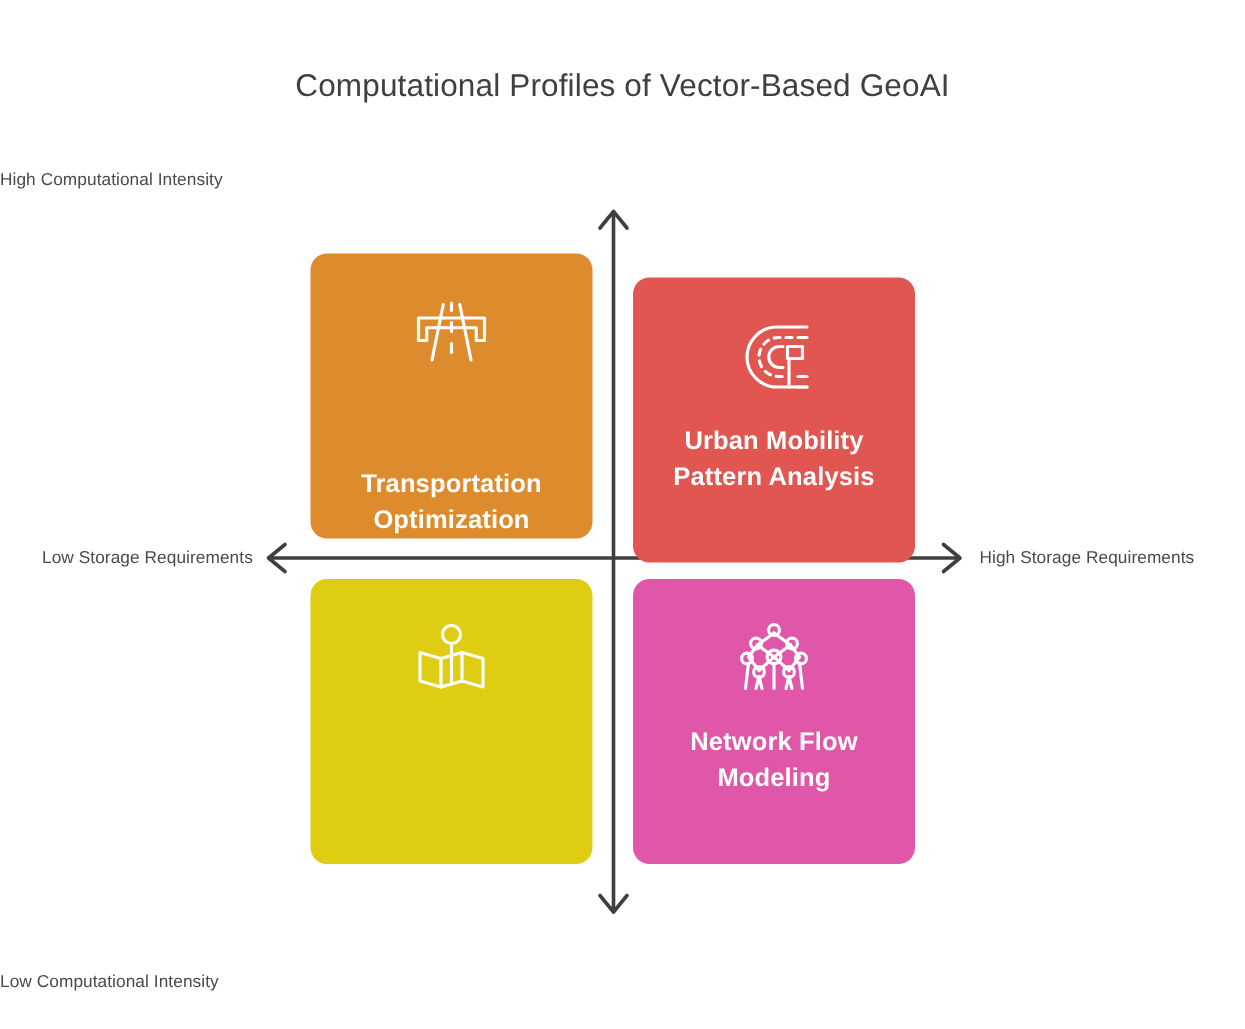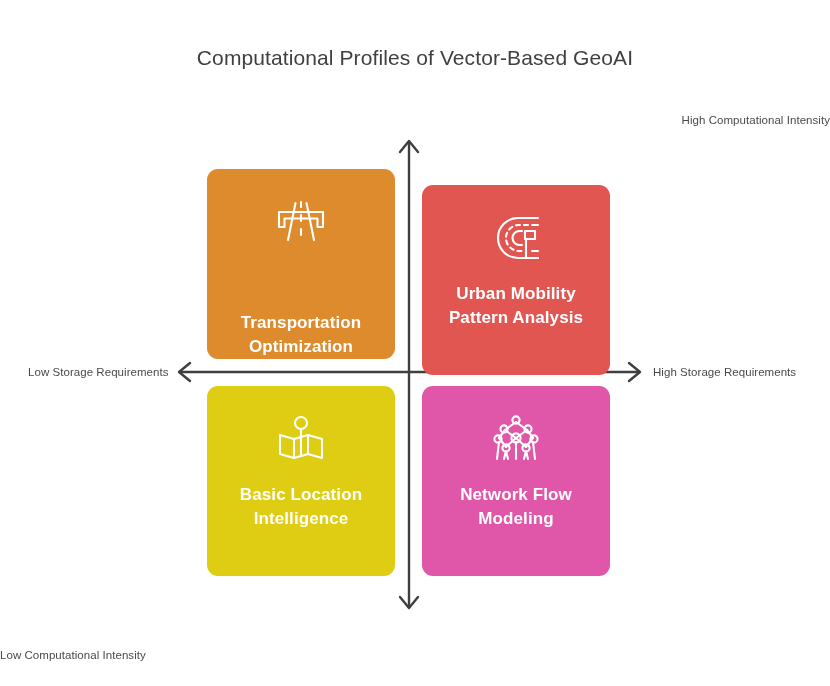--- a/index.html
+++ b/index.html
@@ -40,21 +40,21 @@
   .axis-label {
     position: absolute;
     font-size: 11.5px;
     color: #4a4a4a;
     white-space: nowrap;
     letter-spacing: 0.05px;
   }
   .axis-label.top {
     left: 0;
     width: 830px;
-    text-align: right;
+    text-align: left;
     top: 114px;
   }
   .axis-label.bottom {
     left: 0;
     width: 830px;
     text-align: left;
     top: 649px;
   }
   .axis-label.left {
     left: 28px;
@@ -190,24 +190,20 @@
 
         <path d="M7 24 L21 28 L35 24 L49 28 V47 L35 43 L21 47 L7 43 Z"></path>
         <line x1="21" y1="28" x2="21" y2="47"></line>
         <line x1="35" y1="24" x2="35" y2="43"></line>
 
         <circle cx="28" cy="12" r="6"></circle>
 
         <line x1="28" y1="18" x2="28" y2="45"></line>
       </g>
     </svg>
-    <div class="card-label">
-      <span>Basic Location</span><br>
-      <span>Intelligence</span>
-    </div>
   </div>
 
   <div class="card card-q4" style="background:#e056a8">
     <svg class="card-icon" viewBox="0 0 56 56">
       <g fill="none" stroke="#ffffff" stroke-width="2.1" stroke-linecap="round" stroke-linejoin="round">
 
         <line x1="28" y1="11" x2="17" y2="19"></line>
         <line x1="28" y1="11" x2="39" y2="19"></line>
         <line x1="17" y1="19" x2="28" y2="27"></line>
         <line x1="39" y1="19" x2="28" y2="27"></line>

